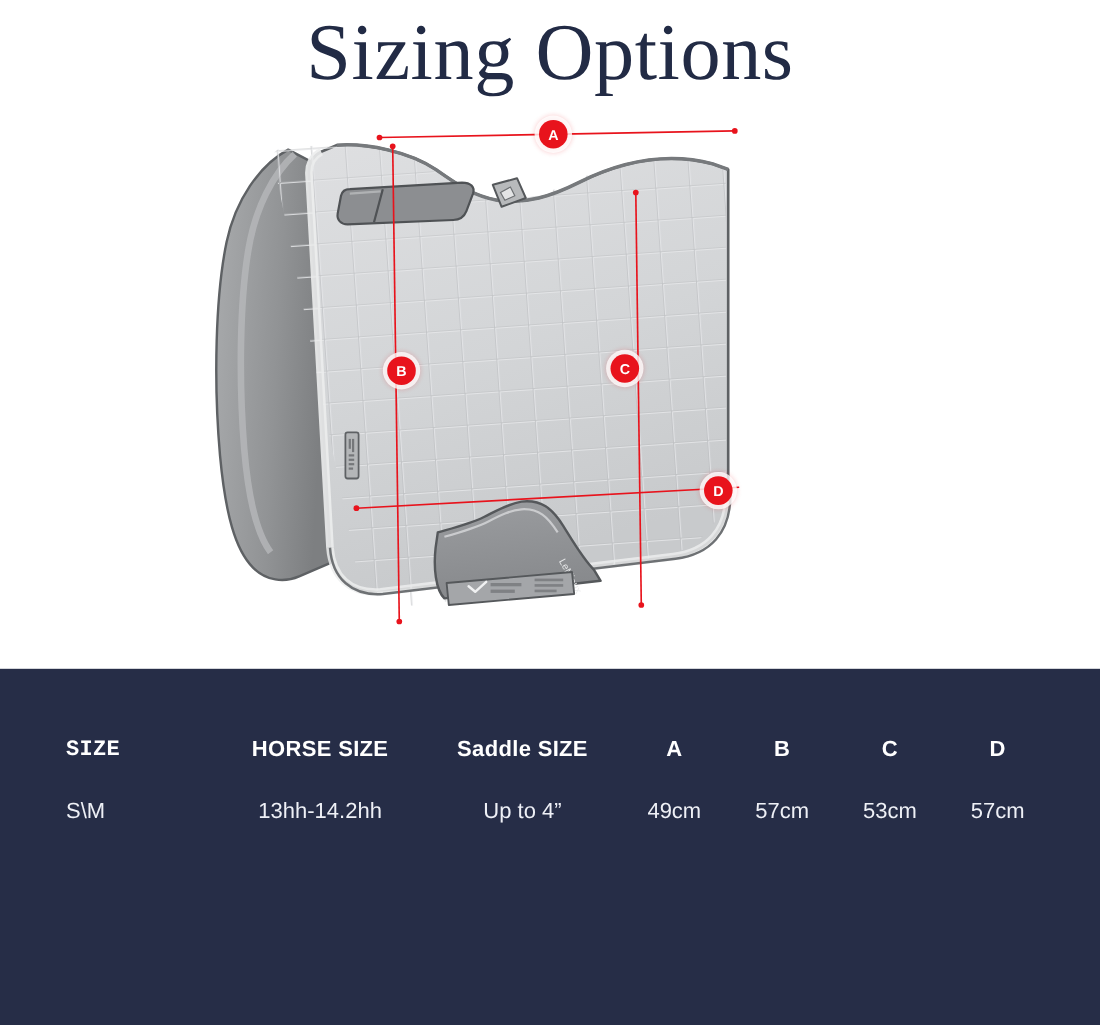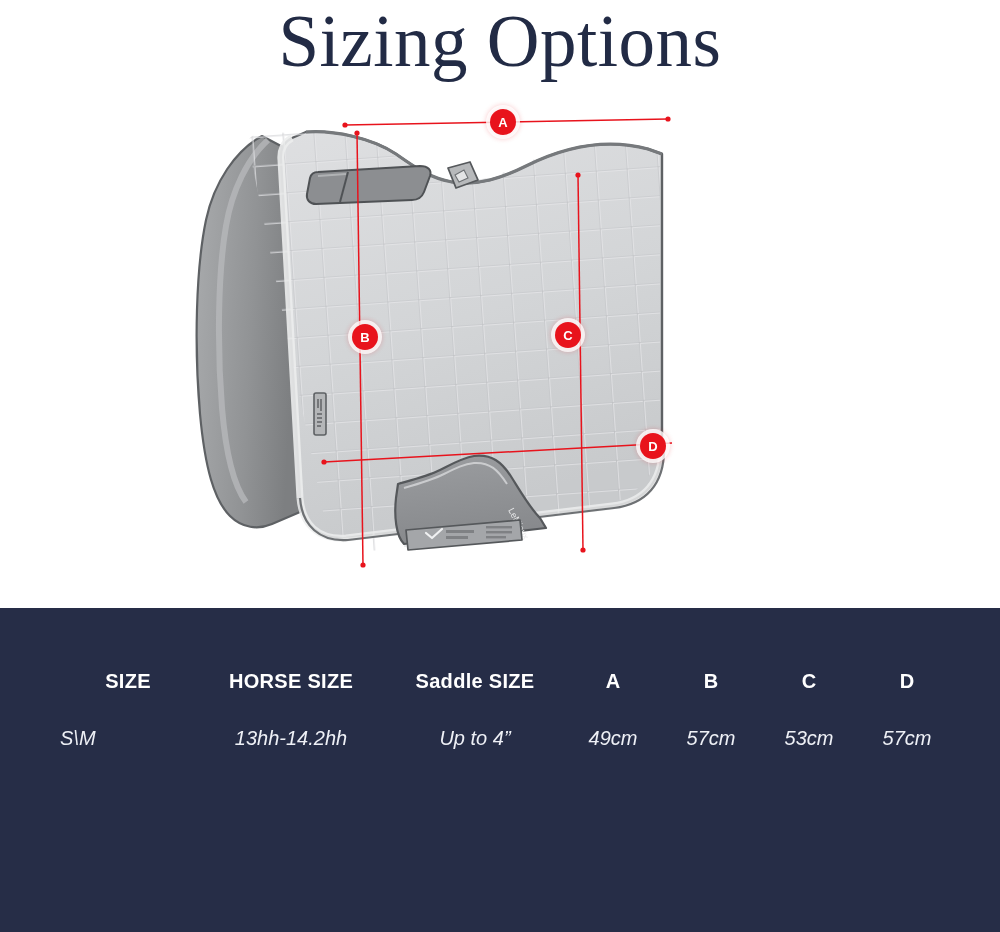--- a/index.html
+++ b/index.html
@@ -7,21 +7,21 @@
     width: 1000px; height: 932px;
     background: #ffffff;
     font-family: "Liberation Sans", sans-serif;
     overflow: hidden;
   }
   .page { position: relative; width: 1000px; height: 932px; background: #ffffff; }
 
   
   .title-area {
     position: absolute; left: 0; top: 0; width: 1000px; height: 96px;
-    display: flex; align-items: flex-start; justify-content: center;
+    display: flex; align-items: center; justify-content: center;
   }
   .title {
     font-family: "Liberation Serif", "DejaVu Serif", serif;
     font-size: 73px;
     line-height: 84px;
     letter-spacing: 0.5px;
     color: #222b45;
     font-weight: 400;
     white-space: nowrap;
   }
@@ -68,30 +68,29 @@
 
   .size-table th {
     font-family: "Liberation Sans", sans-serif;
     font-weight: 700;
     font-size: 20px;
     color: #ffffff;
     padding: 0 0 34px 0;
     letter-spacing: 0.3px;
     white-space: nowrap;
   }
-  .size-table th.left { text-align: center; }
+  .size-table th.left { text-align: left; font-family: Liberation Mono, monospace; }
   .size-table td {
     font-family: "Liberation Sans", sans-serif;
     font-weight: 400;
     font-size: 20px;
     color: #eef0f6;
     text-align: center;
     padding: 0 0 28px 0;
     white-space: nowrap;
-    font-style: italic;
   }
   .size-table td.left { text-align: left; }
 
   .note {
     position: absolute; left: 0; top: 270px; width: 1000px;
     text-align: center;
     font-family: "Liberation Sans", sans-serif;
     font-size: 19px;
     color: #a9aec2;
   }

